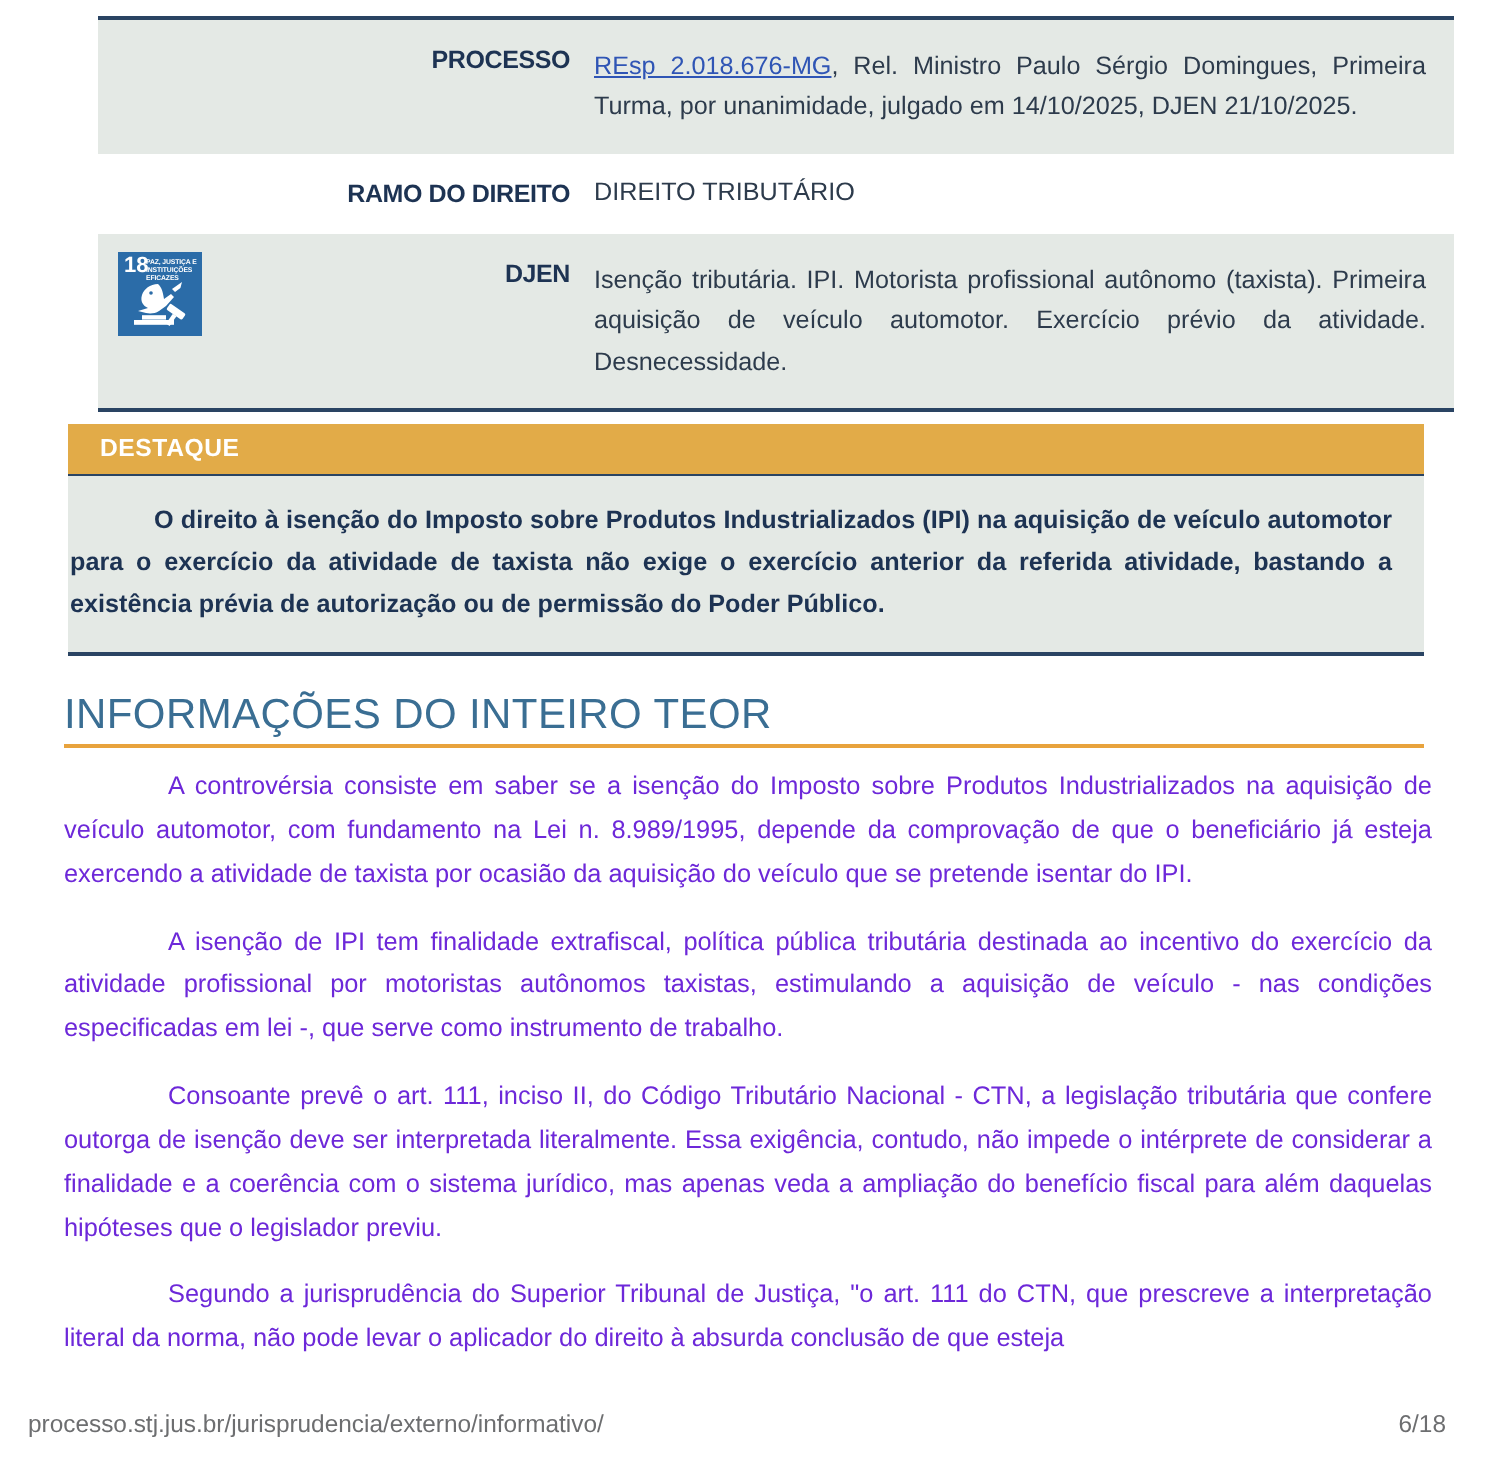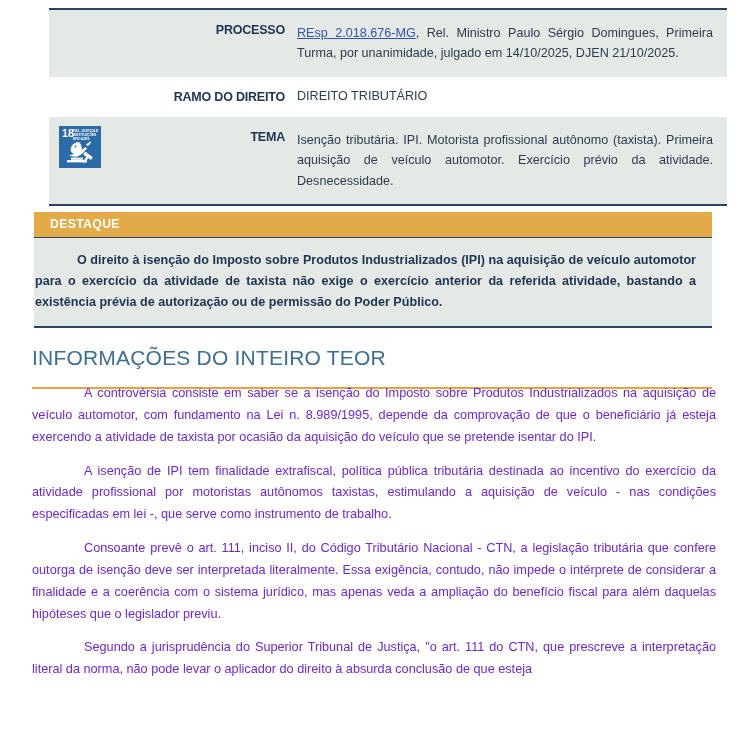--- a/index.html
+++ b/index.html
@@ -142,21 +142,21 @@
   .section-head {
     position: absolute;
     left: 32px;
     top: 346px;
     width: 680px;
   }
   .section-title {
     font-size: 21px;
     color: #3a6e93;
     letter-spacing: 0.2px;
-    padding-bottom: 17px;
+    padding-bottom: 2px;
     font-weight: normal;
     margin: 0;
   }
   .section-rule {
     height: 1.5px;
     background: #e8a33d;
     width: 100%;
   }
 
   
@@ -231,21 +231,21 @@
               <path d="M23 4.5 L28 1 L27.2 4 L24.5 6 Z" fill="#ffffff"></path>
               <rect x="4" y="20" width="20" height="2.4" fill="#ffffff"></rect>
               <rect x="8" y="17.6" width="12" height="2.2" fill="#ffffff"></rect>
               <g transform="rotate(35 24 16)">
                 <rect x="20" y="13.5" width="9.5" height="3.6" rx="0.8" fill="#ffffff"></rect>
                 <rect x="24" y="17" width="2.2" height="6" fill="#ffffff"></rect>
               </g>
             </svg>
           </span>
         </td>
-        <td class="cell-label">TEMA</td>
+        <td class="cell-label">DJEN</td>
         <td class="cell-value">Isenção tributária. IPI. Motorista profissional autônomo (taxista). Primeira aquisição de veículo automotor. Exercício prévio da atividade.  Desnecessidade.</td>
       </tr>
     </tbody>
   </table>
 
   <div class="destaque">
     <div class="destaque-bar">DESTAQUE</div>
     <div class="destaque-body">O direito à isenção do Imposto sobre Produtos Industrializados (IPI) na aquisição de veículo automotor para o exercício da atividade de taxista não exige o exercício anterior da referida atividade, bastando a existência prévia de autorização ou de permissão do Poder Público.</div>
   </div>
 
@@ -254,14 +254,18 @@
     <div class="section-rule"></div>
   </div>
 
   <div class="body-text">
     <p>A controvérsia consiste em saber se a isenção do Imposto sobre Produtos Industrializados na aquisição de veículo automotor, com fundamento na Lei n. 8.989/1995, depende da comprovação de que o beneficiário já esteja exercendo a atividade de taxista por ocasião da aquisição do veículo que se pretende isentar do IPI.</p>
     <p>A isenção de IPI tem finalidade extrafiscal, política pública tributária destinada ao incentivo do exercício da atividade profissional por motoristas autônomos taxistas, estimulando a aquisição de veículo - nas condições especificadas em lei -, que serve como instrumento de trabalho.</p>
     <p>Consoante prevê o art. 111, inciso II, do Código Tributário Nacional - CTN, a legislação tributária que confere outorga de isenção deve ser interpretada literalmente. Essa exigência, contudo, não impede o intérprete de considerar a finalidade e a coerência com o sistema jurídico, mas apenas veda a ampliação do benefício fiscal para além daquelas hipóteses que o legislador previu.</p>
     <p>Segundo a jurisprudência do Superior Tribunal de Justiça, "o art. 111 do CTN, que prescreve a interpretação literal da norma, não pode levar o aplicador do direito à absurda conclusão de que esteja</p>
   </div>
 
+  <div class="footer">
+    <span class="footer-url">processo.stj.jus.br/jurisprudencia/externo/informativo/</span>
+    <span class="footer-page">6/18</span>
+  </div>
 
 </div>
 
 </body></html>

